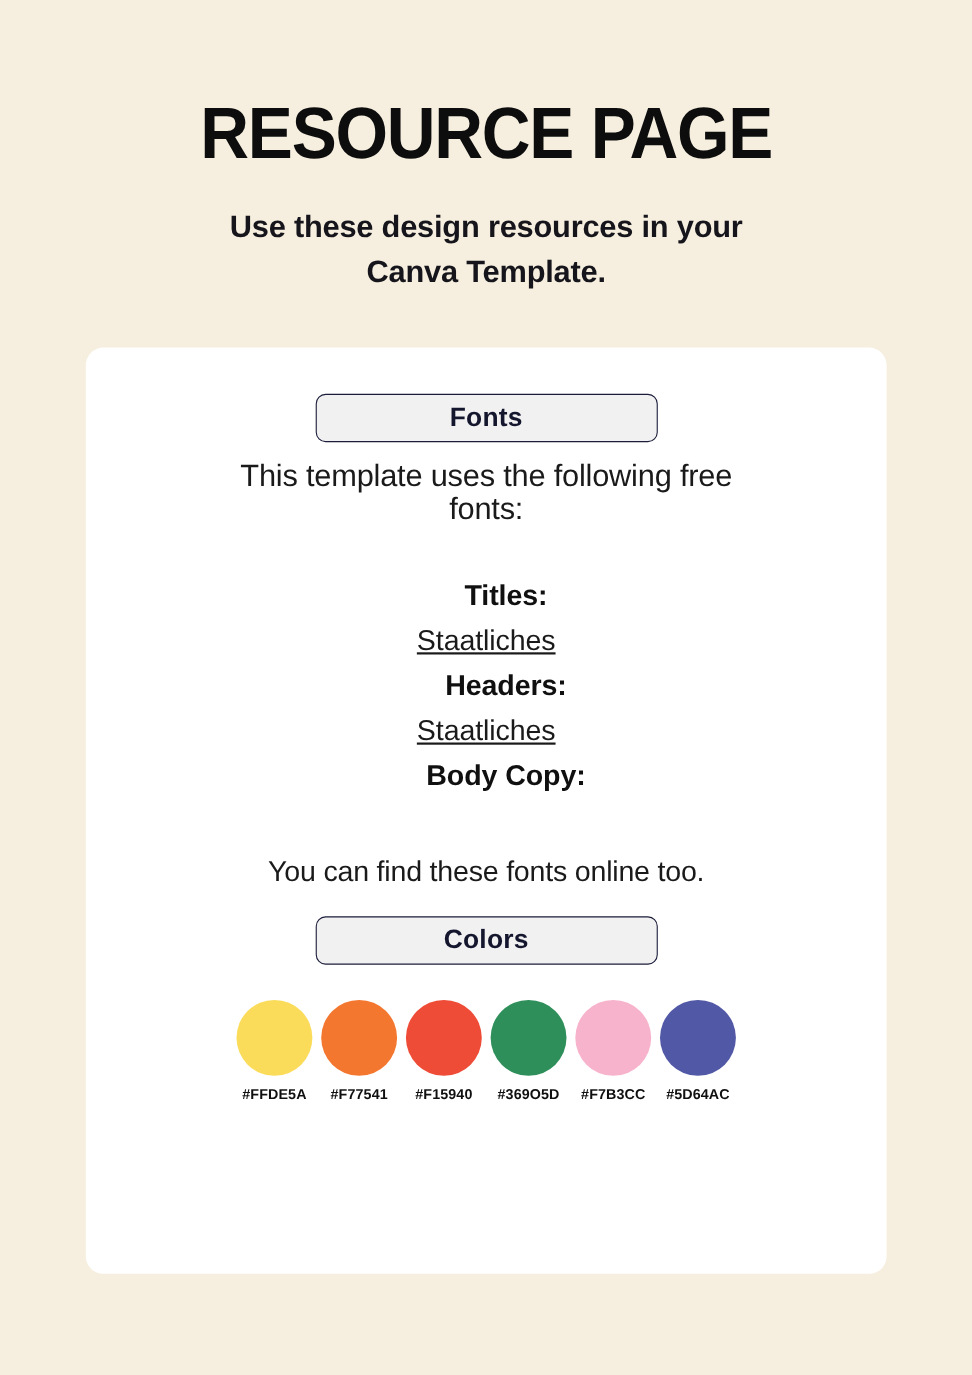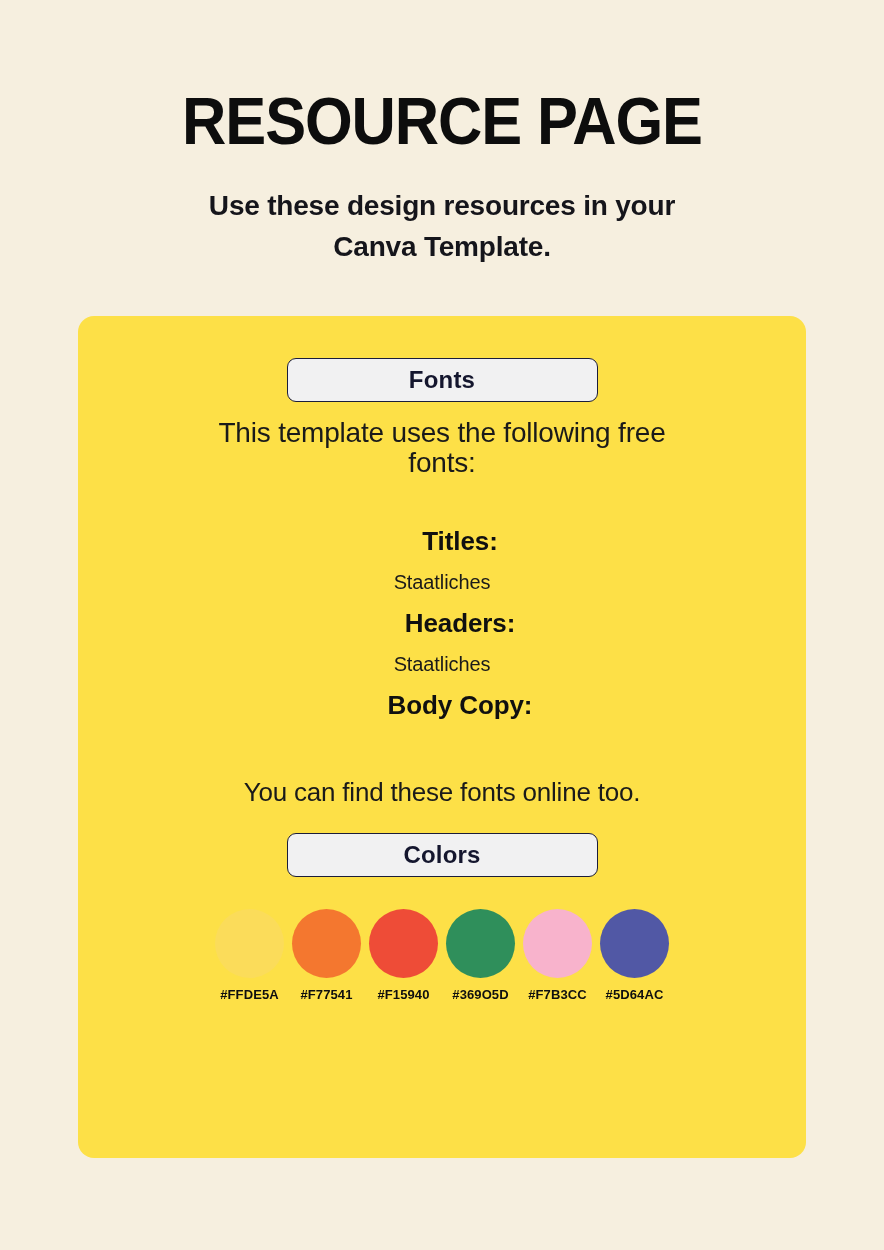--- a/index.html
+++ b/index.html
@@ -98,25 +98,26 @@
   }
   .font-role {
     font-size: 26px;
     line-height: 41px;
     font-weight: 700;
     color: #101010;
     letter-spacing: -0.1px;
     padding-left: 36px;
   }
   .font-name {
-    font-size: 20px;
+    font-size: 26px;
     line-height: 41px;
     font-weight: 400;
     color: #1A1A1A;
     letter-spacing: -0.1px;
+    text-decoration: underline;
   }
 
   .outro {
     margin-top: 51px;
     font-size: 26px;
     line-height: 30px;
     color: #1A1A1A;
     letter-spacing: -0.2px;
   }
 
@@ -151,21 +152,21 @@
 </head>
 <body style="background: rgb(246, 239, 223);">
 
 <div class="page">
 
   <div class="header">
     <h1 class="page-title">RESOURCE PAGE</h1>
     <p class="subtitle">Use these design resources in your Canva Template.</p>
   </div>
 
-  <div class="panel" style="background: #fde047;">
+  <div class="panel" style="background: #ffffff;">
 
     <div class="badge-fonts-wrap">
       <div class="badge" style="border-color: rgb(27, 29, 58);">Fonts</div>
     </div>
 
     <p class="intro">This template uses the following free fonts:</p>
 
     <div class="font-list">
       <div class="font-role">Titles:</div>
       <div class="font-name">Staatliches</div>

